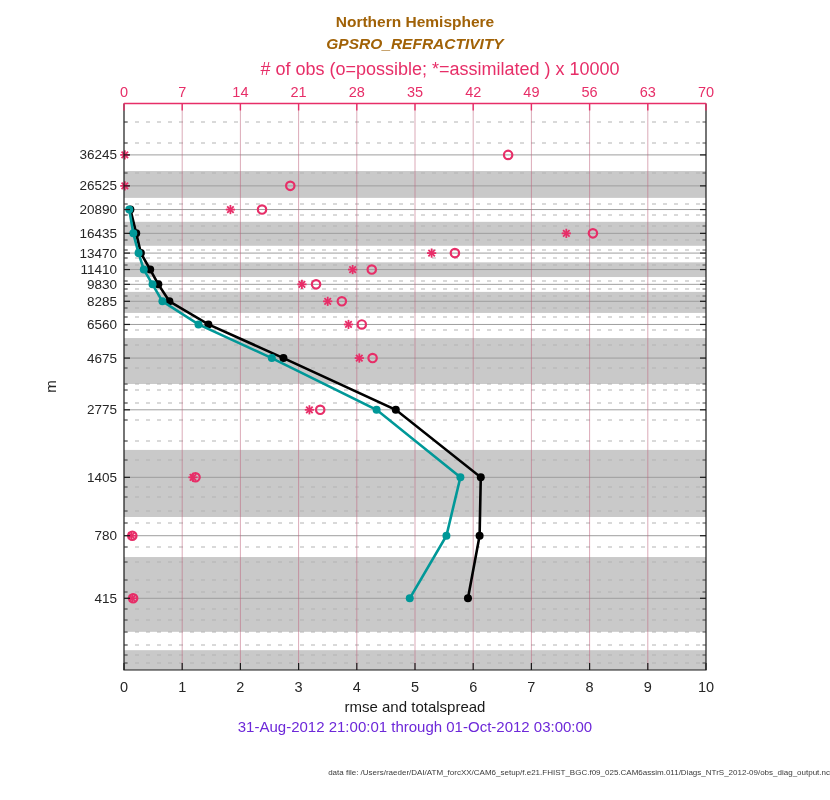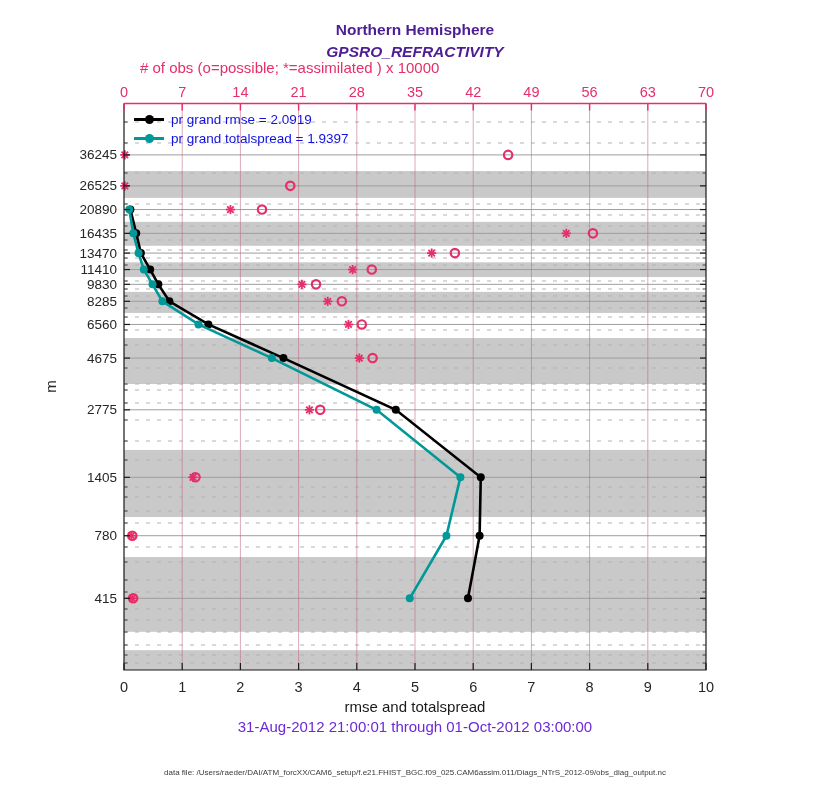--- a/index.html
+++ b/index.html
@@ -1,26 +1,26 @@
 <!DOCTYPE html>
 <html><head>
 <meta charset="utf-8">
 <style>
   html,body{margin:0;padding:0;background:#fff;}
   #stage{position:relative;width:830px;height:800px;background:#ffffff;overflow:hidden;
          font-family:"Liberation Sans", sans-serif;}
   .abs{position:absolute;}
-  .title-line{left:115px;width:600px;text-align:center;font-weight:bold;font-size:15.5px;color:#4c1d95;margin-top:8px;}
+  .title-line{left:115px;width:600px;text-align:center;font-weight:bold;font-size:15.5px;color:#a16207;}
   #title1{top:13px;}
   #title2{top:35px;font-style:italic;}
-  #top-axis-label{left:140px;width:600px;top:59px;font-size:15px;}
+  #top-axis-label{left:140px;width:600px;top:59px;text-align:center;font-size:18px;}
   #y-axis-label{left:44px;top:378px;font-size:15px;color:#262626;transform:rotate(-90deg);}
   #x-axis-label{left:115px;width:600px;top:698px;text-align:center;font-size:15px;color:#1a1a1a;}
   #date-range{left:115px;width:600px;top:718px;text-align:center;font-size:15px;color:#6d28d9;}
-  #footer{left:0;width:830px;top:768px;text-align:center;font-size:8px;color:#3a3a3a;}
+  #footer{left:0;width:830px;top:768px;text-align:right;font-size:8px;color:#3a3a3a;}
   #legend{left:134px;top:110px;}
   .legend-row{display:flex;align-items:center;height:19px;}
   .legend-line{position:relative;width:30px;height:3px;margin-right:7px;}
   .legend-dot{position:absolute;left:11px;top:-3px;width:9px;height:9px;border-radius:50%;}
   .legend-label{font-size:13.5px;}
   svg text{font-family:"Liberation Sans", sans-serif;}
   .ytick{font-size:13.5px;fill:#262626;}
   .xtick{font-size:14.5px;fill:#262626;}
   .ttick{font-size:14.5px;}
 </style>
@@ -385,28 +385,14 @@
 
   <div id="title1" class="abs title-line">Northern Hemisphere</div>
   <div id="title2" class="abs title-line">GPSRO_REFRACTIVITY</div>
 
   <div id="top-axis-label" class="abs" style="color: rgb(231, 46, 104);"># of obs (o=possible; *=assimilated ) x 10000</div>
   <div id="y-axis-label" class="abs">m</div>
   <div id="x-axis-label" class="abs">rmse and totalspread</div>
   <div id="date-range" class="abs">31-Aug-2012 21:00:01 through 01-Oct-2012 03:00:00</div>
   <div id="footer" class="abs">data file: /Users/raeder/DAI/ATM_forcXX/CAM6_setup/f.e21.FHIST_BGC.f09_025.CAM6assim.011/Diags_NTrS_2012-09/obs_diag_output.nc</div>
 
-  <div id="legend" class="abs">
-    <div class="legend-row">
-      <span class="legend-line" id="lg-line-0" style="background: rgb(0, 0, 0);">
-          <span class="legend-dot" id="lg-dot-0" style="background: rgb(0, 0, 0);"></span>
-        </span>
-      <span class="legend-label" style="color: rgb(18, 18, 224);">pr grand rmse = 2.0919</span>
-    </div>
-    <div class="legend-row">
-      <span class="legend-line" id="lg-line-1" style="background: rgb(0, 152, 152);">
-          <span class="legend-dot" id="lg-dot-1" style="background: rgb(0, 152, 152);"></span>
-        </span>
-      <span class="legend-label" style="color: rgb(18, 18, 224);">pr grand totalspread = 1.9397</span>
-    </div>
-  </div>
 
 </div>
 
 </body></html>

